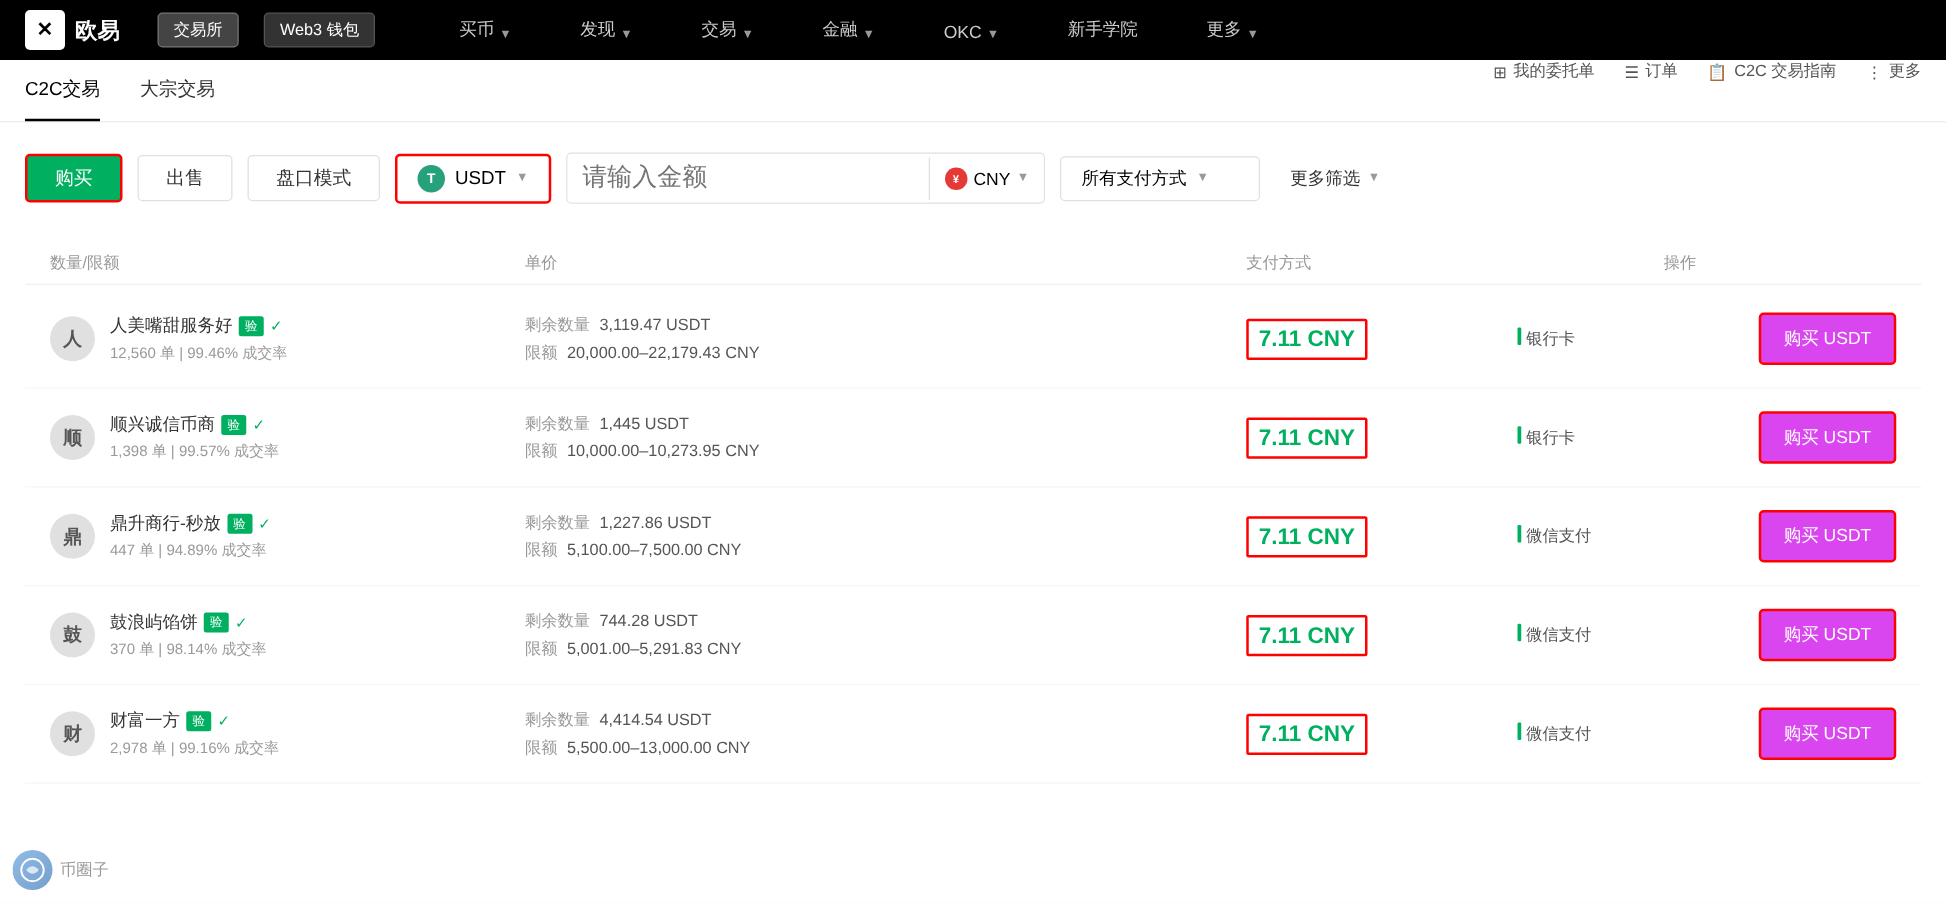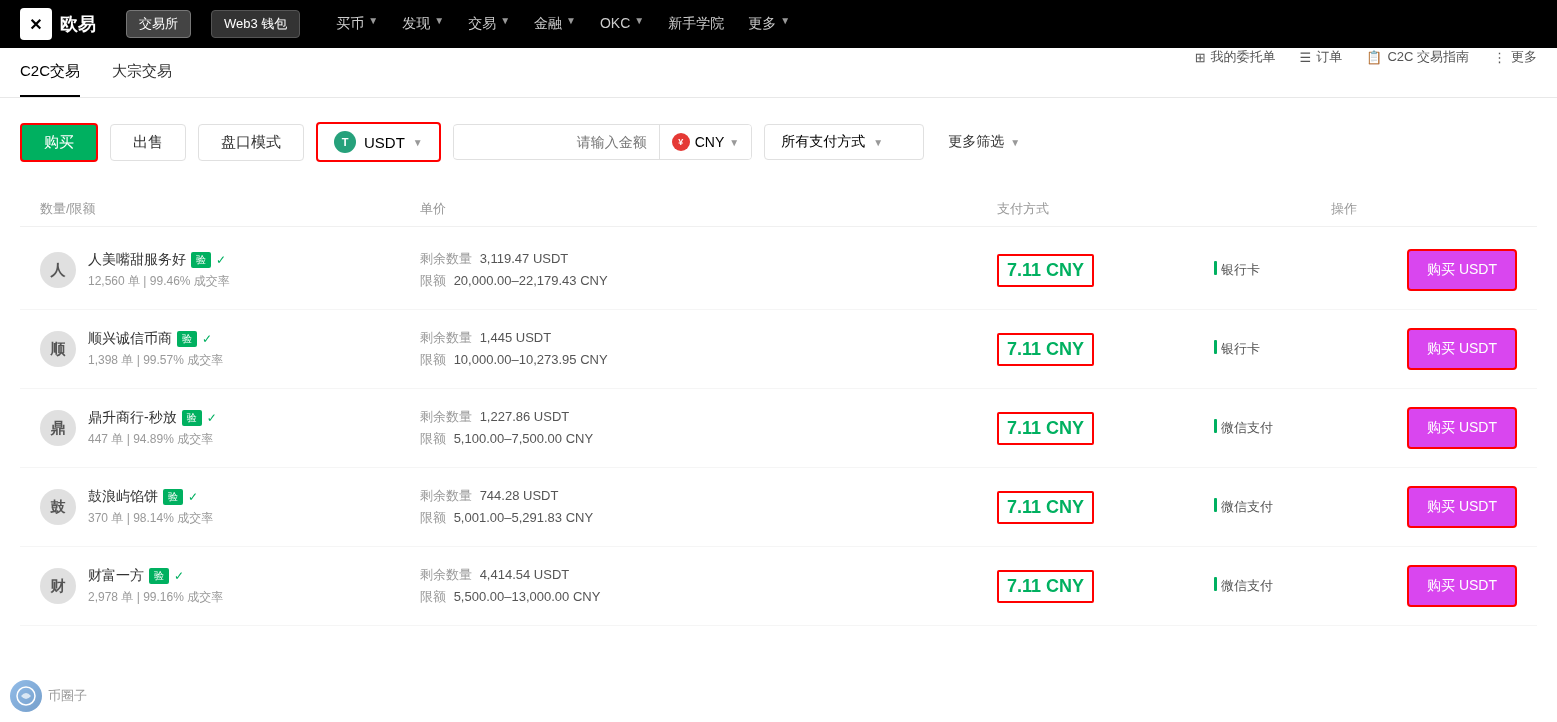--- a/index.html
+++ b/index.html
@@ -53,22 +53,23 @@
       display: flex;
       gap: 24px;
       margin-left: 16px;
       flex: 1;
     }
     .nav-link {
       color: #ccc;
       cursor: pointer;
       font-size: 14px;
       display: flex;
-      align-items: flex-start;
+      align-items: flex-end;
       gap: 4px;
+      margin-left: 31px;
     }
 
     
     .sub-nav {
       background: #fff;
       border-bottom: 1px solid #e8e8e8;
       padding: 0 20px;
       display: flex;
       align-items: flex-start;
       height: 50px;
@@ -161,24 +162,23 @@
       align-items: center;
       border: 1px solid #e0e0e0;
       border-radius: 4px;
       overflow: hidden;
       min-width: 200px;
     }
     .amount-input {
       border: none;
       outline: none;
       padding: 8px 12px;
-      font-size: 14px;
+      font-size: 20px;
       flex: 1;
       color: #404040;
-      text-align: right;
     }
     .currency-select {
       display: flex;
       align-items: center;
       gap: 5px;
       padding: 8px 12px;
       border-left: 1px solid #e0e0e0;
       cursor: pointer;
       background: #fff;
       font-size: 14px;

